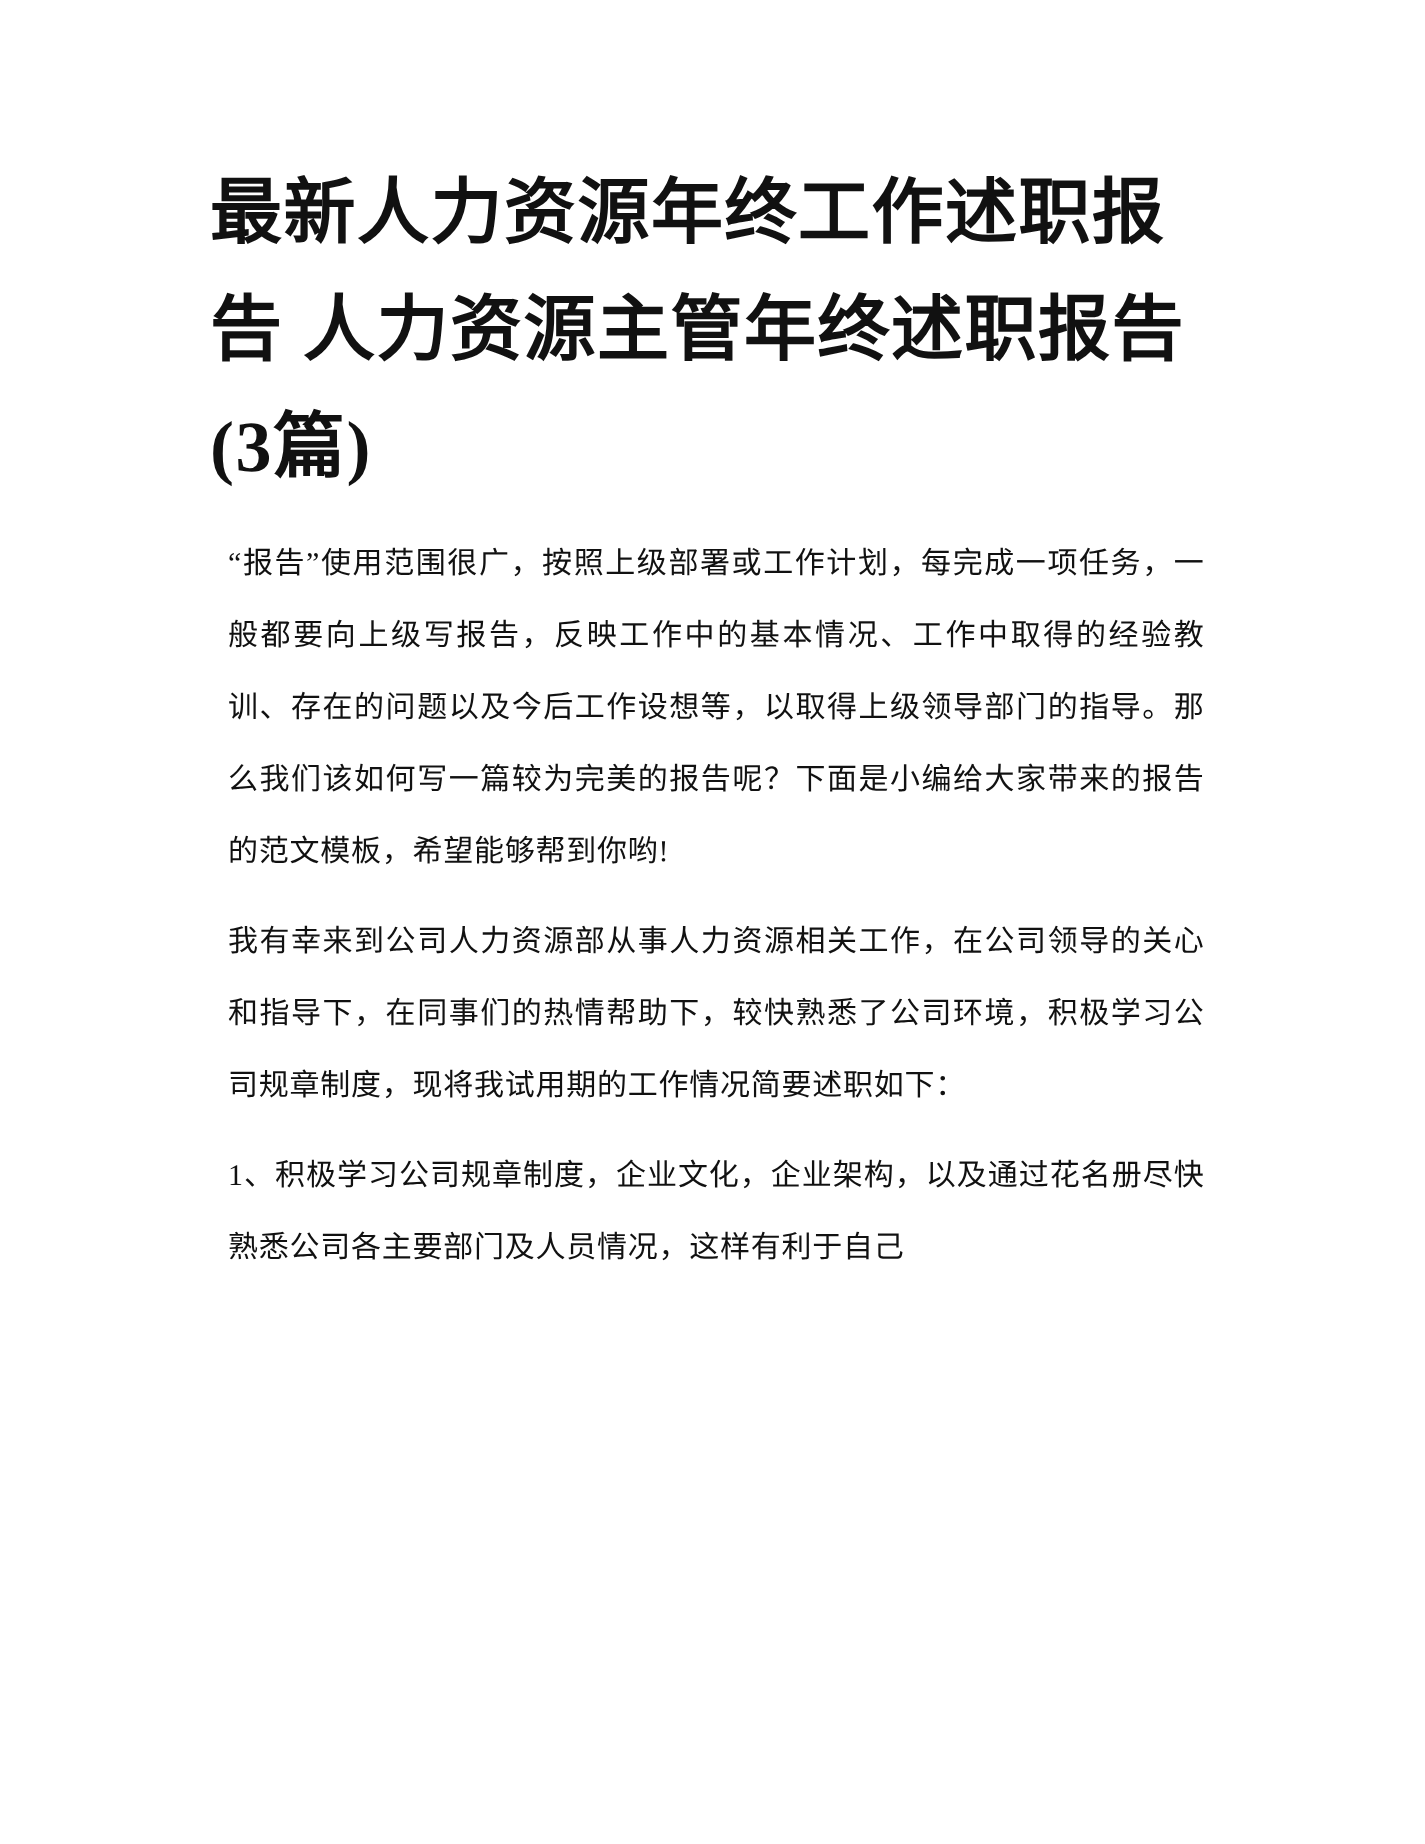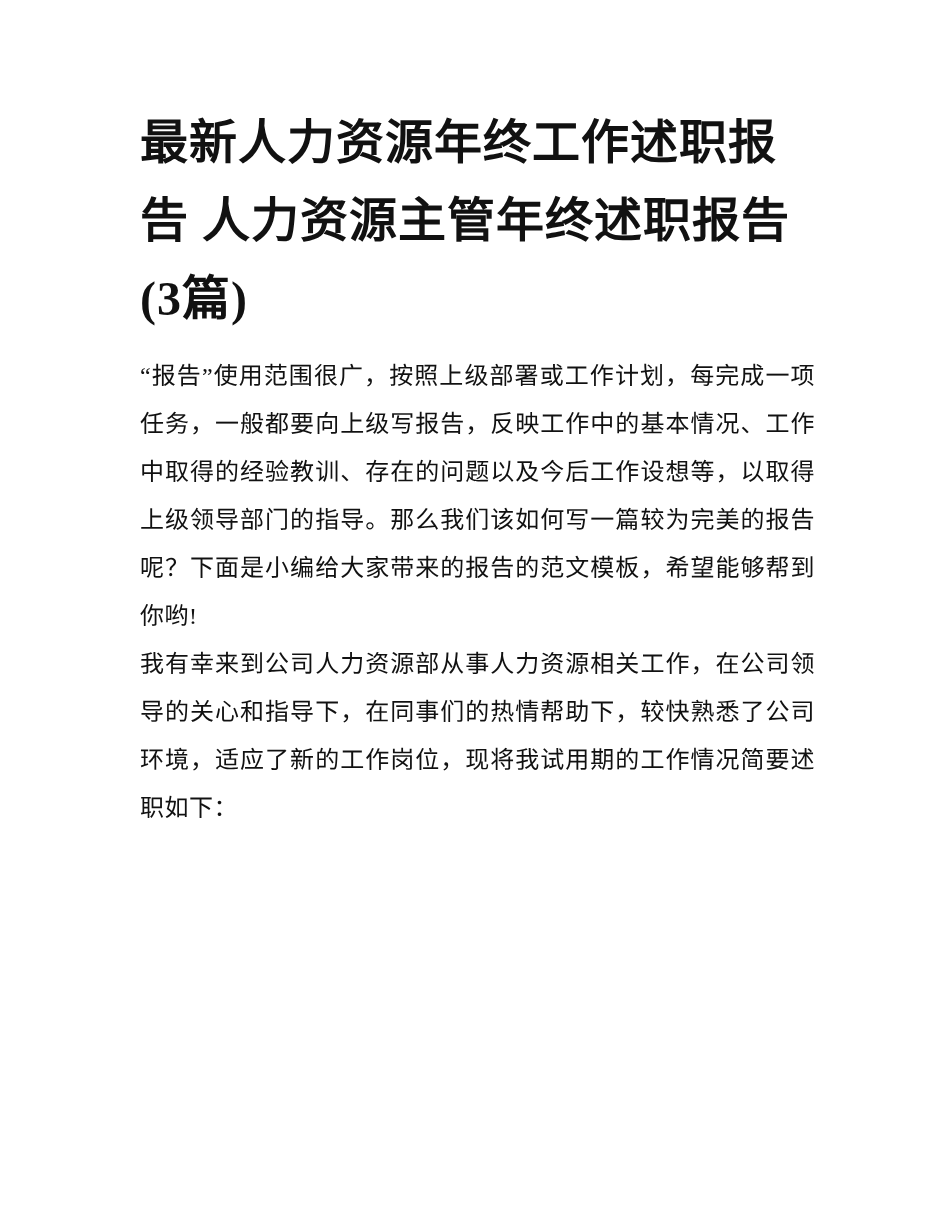--- a/index.html
+++ b/index.html
@@ -20,30 +20,31 @@
   }
   .doc-title {
     margin: 0 0 14px 0;
     font-size: 48px;
     line-height: 78px;
     font-weight: bold;
     text-align: left;
     letter-spacing: 1px;
   }
   .doc-body p {
-    margin: 0;
-    font-size: 24px;
+    margin: 12px;
+    font-size: 20px;
     line-height: 48px;
     text-align: justify;
     text-justify: inter-ideograph;
     letter-spacing: 0.5px;
   }
 </style>
 </head>
 <body>
 
 <div class="page">
   <h1 class="doc-title">最新人力资源年终工作述职报告 人力资源主管年终述职报告(3篇)</h1>
   <div class="doc-body">
     <p>“报告”使用范围很广，按照上级部署或工作计划，每完成一项任务，一般都要向上级写报告，反映工作中的基本情况、工作中取得的经验教训、存在的问题以及今后工作设想等，以取得上级领导部门的指导。那么我们该如何写一篇较为完美的报告呢？下面是小编给大家带来的报告的范文模板，希望能够帮到你哟!</p>
-    <p>我有幸来到公司人力资源部从事人力资源相关工作，在公司领导的关心和指导下，在同事们的热情帮助下，较快熟悉了公司环境，适应了新的工作岗位，现将我试用期的工作情况简要述职如下：</p>
+    <p>我有幸来到公司人力资源部从事人力资源相关工作，在公司领导的关心和指导下，在同事们的热情帮助下，较快熟悉了公司环境，积极学习公司规章制度，现将我试用期的工作情况简要述职如下：</p>
+    <p>1、积极学习公司规章制度，企业文化，企业架构，以及通过花名册尽快熟悉公司各主要部门及人员情况，这样有利于自己</p>
   </div>
 </div>
 
 </body></html>

